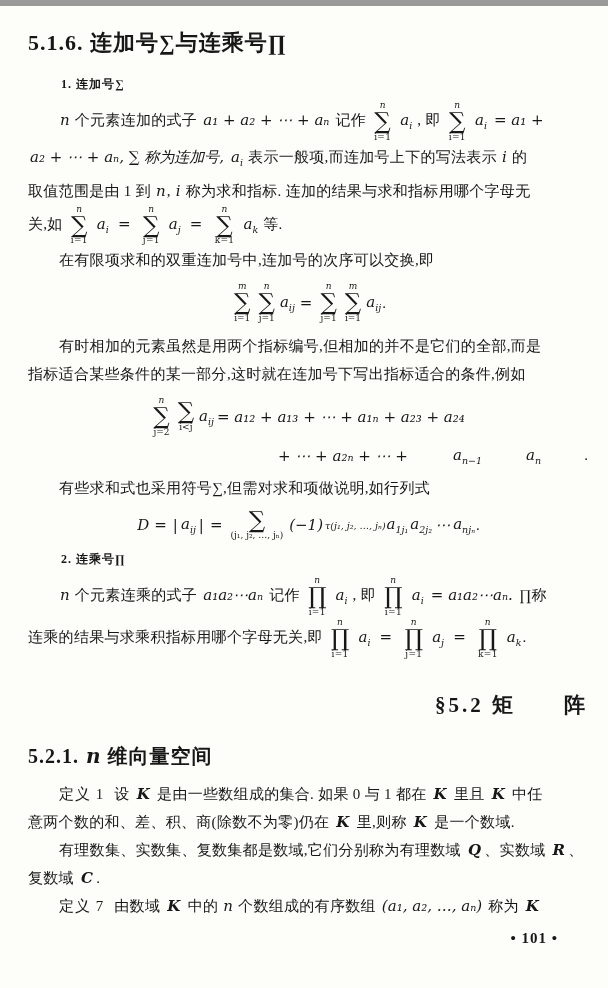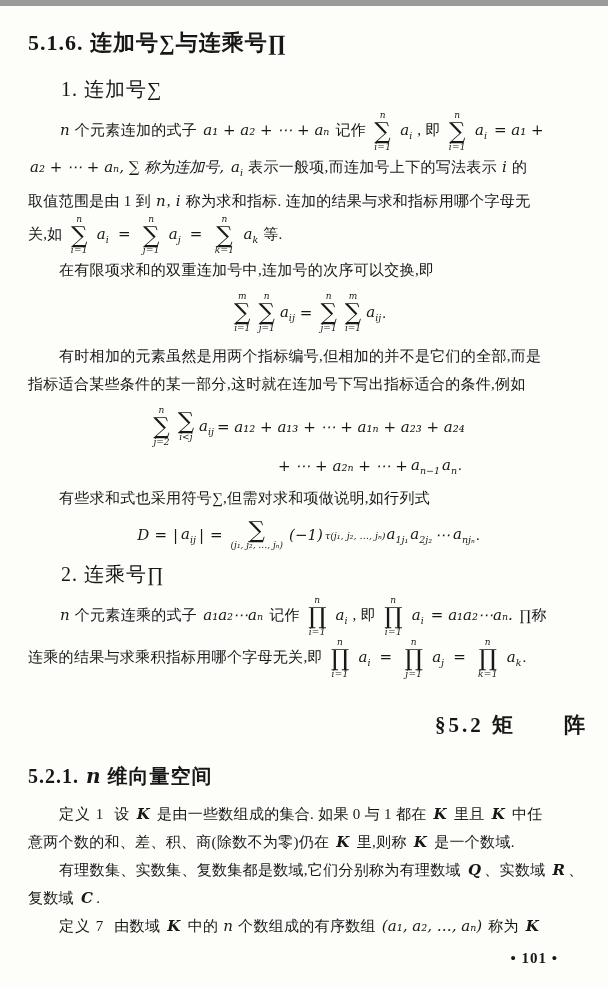--- a/index.html
+++ b/index.html
@@ -12,44 +12,44 @@
     font-family:"Liberation Serif","DejaVu Serif",serif;
     box-sizing:border-box;
     padding:18px 20px 0 28px;
     overflow:hidden;
   }
   .title{
     font-size:22px;font-weight:700;margin:4px 0 18px 0;
     letter-spacing:1px;
   }
   .subhead{
-    font-size:20px;font-weight:400;margin:10px 0 8px 0;padding-left:33px;
+    font-size:12px;font-weight:700;margin:10px 0 8px 0;padding-left:33px;
     letter-spacing:1px;
   }
   .ln{white-space:nowrap;line-height:28px;font-size:15px;letter-spacing:0.3px;}
   .ln.tall{line-height:30px;}
   .indent{padding-left:31px;}
   .mstr{font-style:italic;font-family:"DejaVu Serif",serif;letter-spacing:0;padding:0 2px;}
   .mv{font-style:italic;font-family:"DejaVu Serif",serif;letter-spacing:0;padding:0 1px;}
   .mv sub,.mvsub{font-size:9.5px;letter-spacing:0;}
   .mop{padding:0 4px;font-family:"DejaVu Serif",serif;}
   .bigop{
     display:inline-flex;flex-direction:column;align-items:center;
     vertical-align:middle;line-height:1;margin:0 4px;
     font-family:"DejaVu Serif",serif;
   }
   .bigop .t{font-size:9px;font-style:italic;line-height:1.1;}
   .bigop .o{font-size:23px;line-height:0.95;}
-  .bigop .b{font-size:9px;font-style:italic;line-height:1.1;}
+  .bigop .b{font-size:9px;line-height:1.1;}
   .sup{font-size:9.5px;font-style:italic;font-family:"DejaVu Serif",serif;}
   .disp{
     display:flex;justify-content:center;align-items:center;
     margin:8px 0;font-size:15px;
   }
-  .disp.cont{justify-content:flex-start;padding-left:248px;margin-top:2px;}
+  .disp.cont{justify-content:space-between;padding-left:248px;margin-top:2px;}
   .sechead{
     text-align:right;font-size:21px;font-weight:700;
     margin:32px 0 24px 0;letter-spacing:3px;
   }
   .h521{font-size:20px;font-weight:700;margin:14px 0 10px 0;letter-spacing:1px;}
   .boldlabel{font-weight:400;letter-spacing:1px;padding-right:6px;}
   .kvar{font-weight:700;font-style:italic;font-family:"DejaVu Serif",serif;padding:0 3px;}
   .pageno{
     text-align:right;font-weight:700;font-size:15px;
     margin-top:10px;padding-right:30px;letter-spacing:1px;

